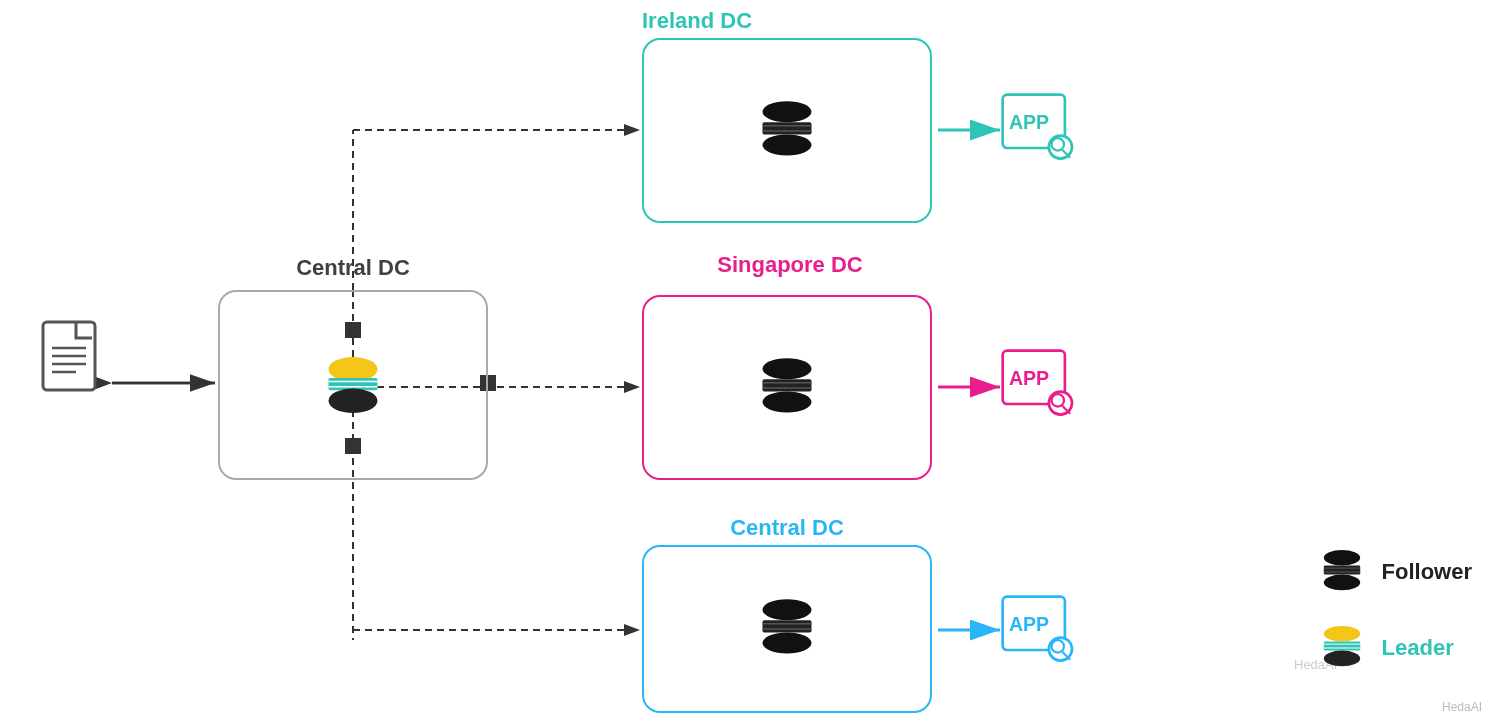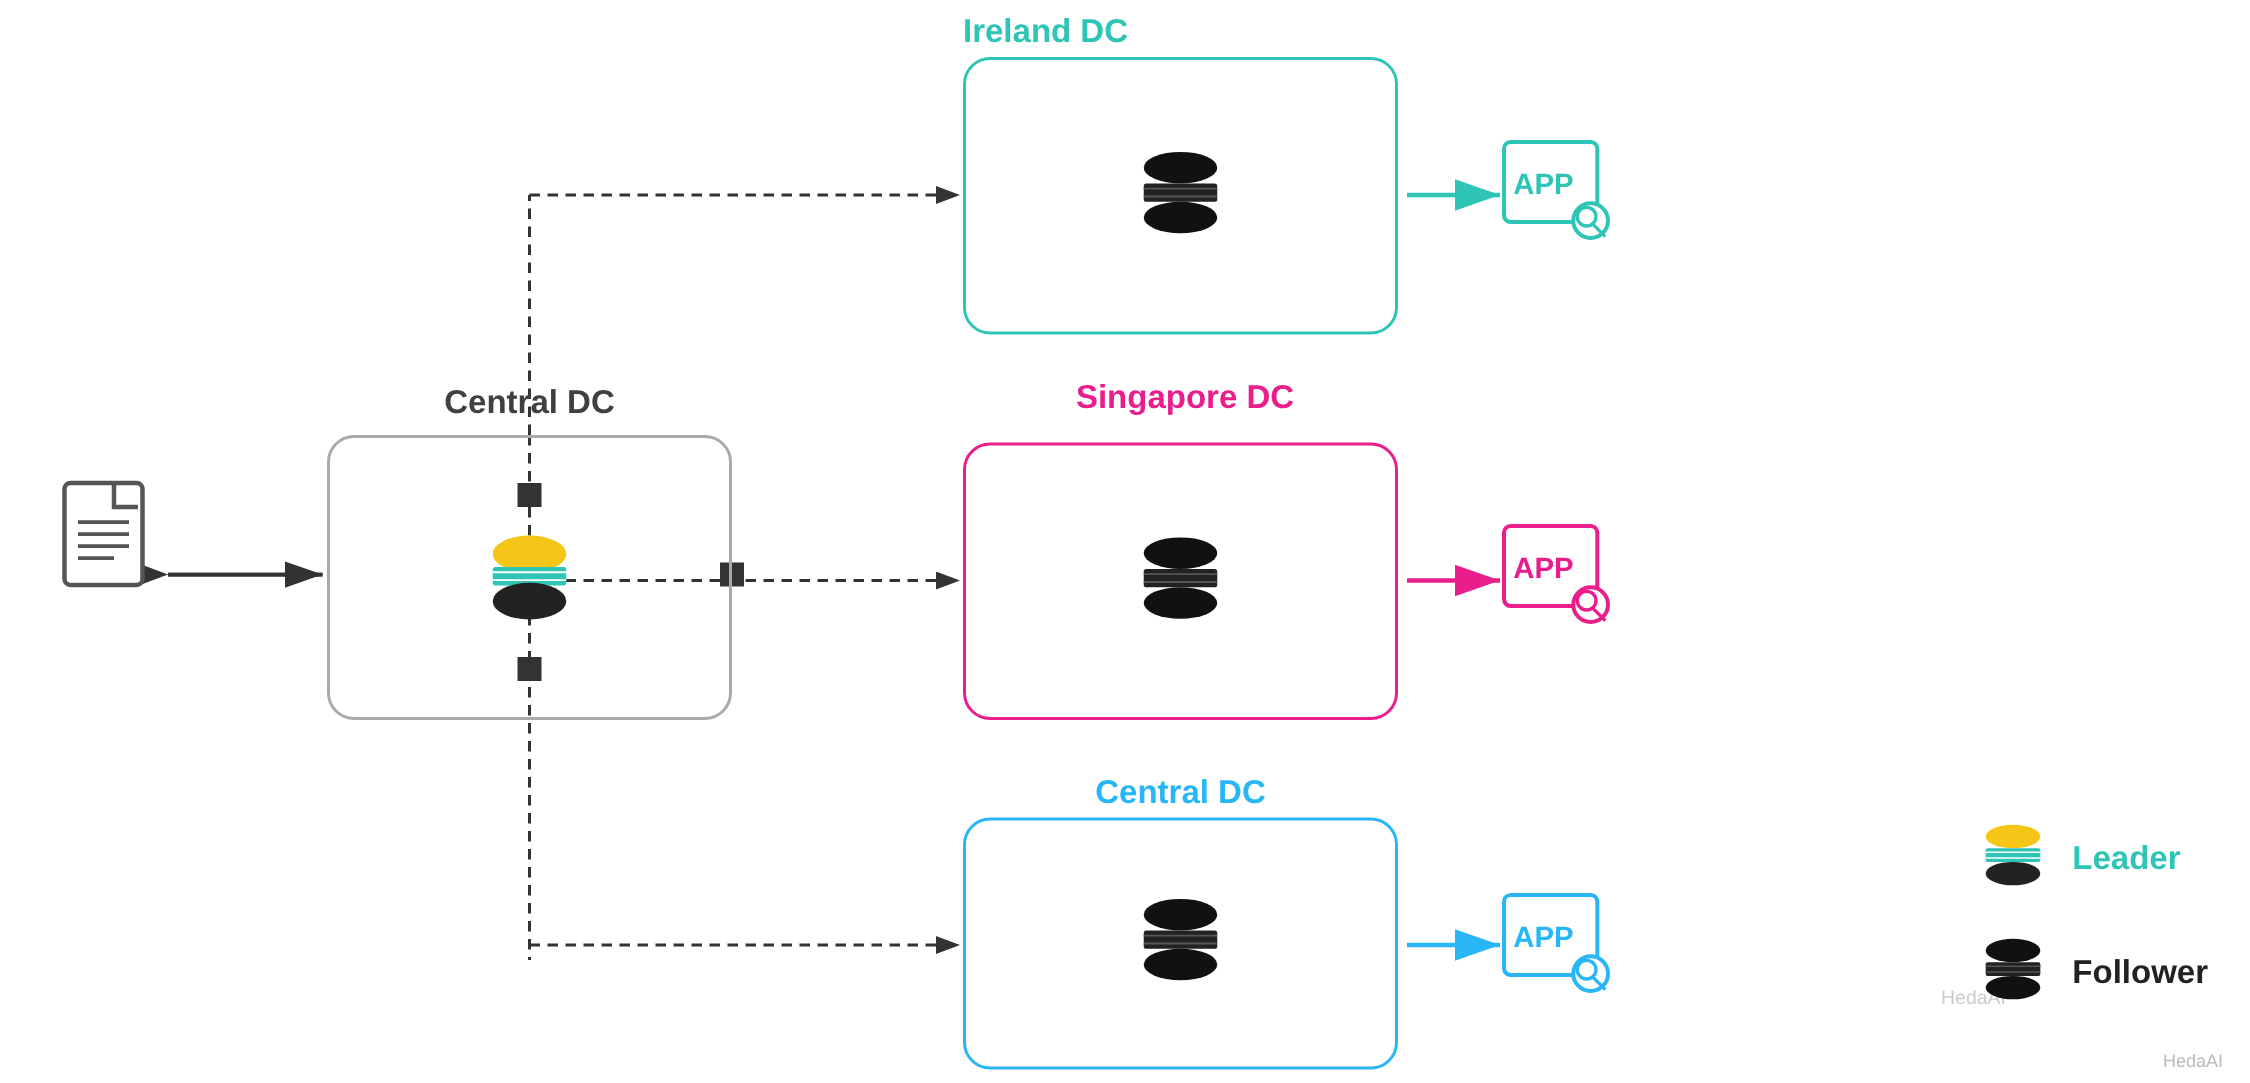--- a/index.html
+++ b/index.html
@@ -331,36 +331,36 @@
       <circle cx="68" cy="62" r="13" fill="white" stroke="#29b6f6" stroke-width="3"></circle>
       <circle cx="65" cy="59" r="7" fill="white" stroke="#29b6f6" stroke-width="2.5"></circle>
       <line x1="70" y1="65" x2="79" y2="74" stroke="#29b6f6" stroke-width="2.5"></line>
     </svg>
   </div>
 
   <div class="legend">
 
     <div class="legend-item">
       <svg width="52" height="52" viewBox="0 0 80 80">
+        <ellipse cx="40" cy="18" rx="28" ry="12" fill="#111"></ellipse>
+        <rect x="12" y="30" width="56" height="14" rx="2" fill="#222"></rect>
+        <ellipse cx="40" cy="56" rx="28" ry="12" fill="#111"></ellipse>
+        <line x1="12" y1="34" x2="68" y2="34" stroke="#555" stroke-width="1.5"></line>
+        <line x1="12" y1="40" x2="68" y2="40" stroke="#555" stroke-width="1.5"></line>
+      </svg>
+      <span class="legend-label" style="color:#222;">Follower</span>
+    </div>
+
+    <div class="legend-item">
+      <svg width="52" height="52" viewBox="0 0 80 80">
         <ellipse cx="40" cy="18" rx="28" ry="12" fill="#f5c518"></ellipse>
         <rect x="12" y="30" width="56" height="14" rx="2" fill="#2ec4b6"></rect>
         <ellipse cx="40" cy="56" rx="28" ry="12" fill="#222"></ellipse>
         <line x1="12" y1="34" x2="68" y2="34" stroke="white" stroke-width="1.5"></line>
         <line x1="12" y1="40" x2="68" y2="40" stroke="white" stroke-width="1.5"></line>
       </svg>
       <span class="legend-label" style="color:#2ec4b6;">Leader</span>
     </div>
-
-    <div class="legend-item">
-      <svg width="52" height="52" viewBox="0 0 80 80">
-        <ellipse cx="40" cy="18" rx="28" ry="12" fill="#111"></ellipse>
-        <rect x="12" y="30" width="56" height="14" rx="2" fill="#222"></rect>
-        <ellipse cx="40" cy="56" rx="28" ry="12" fill="#111"></ellipse>
-        <line x1="12" y1="34" x2="68" y2="34" stroke="#555" stroke-width="1.5"></line>
-        <line x1="12" y1="40" x2="68" y2="40" stroke="#555" stroke-width="1.5"></line>
-      </svg>
-      <span class="legend-label" style="color:#222;">Follower</span>
-    </div>
   </div>
 
   <div class="watermark">HedaAI</div>
 
 </div>
 
 </body></html>

